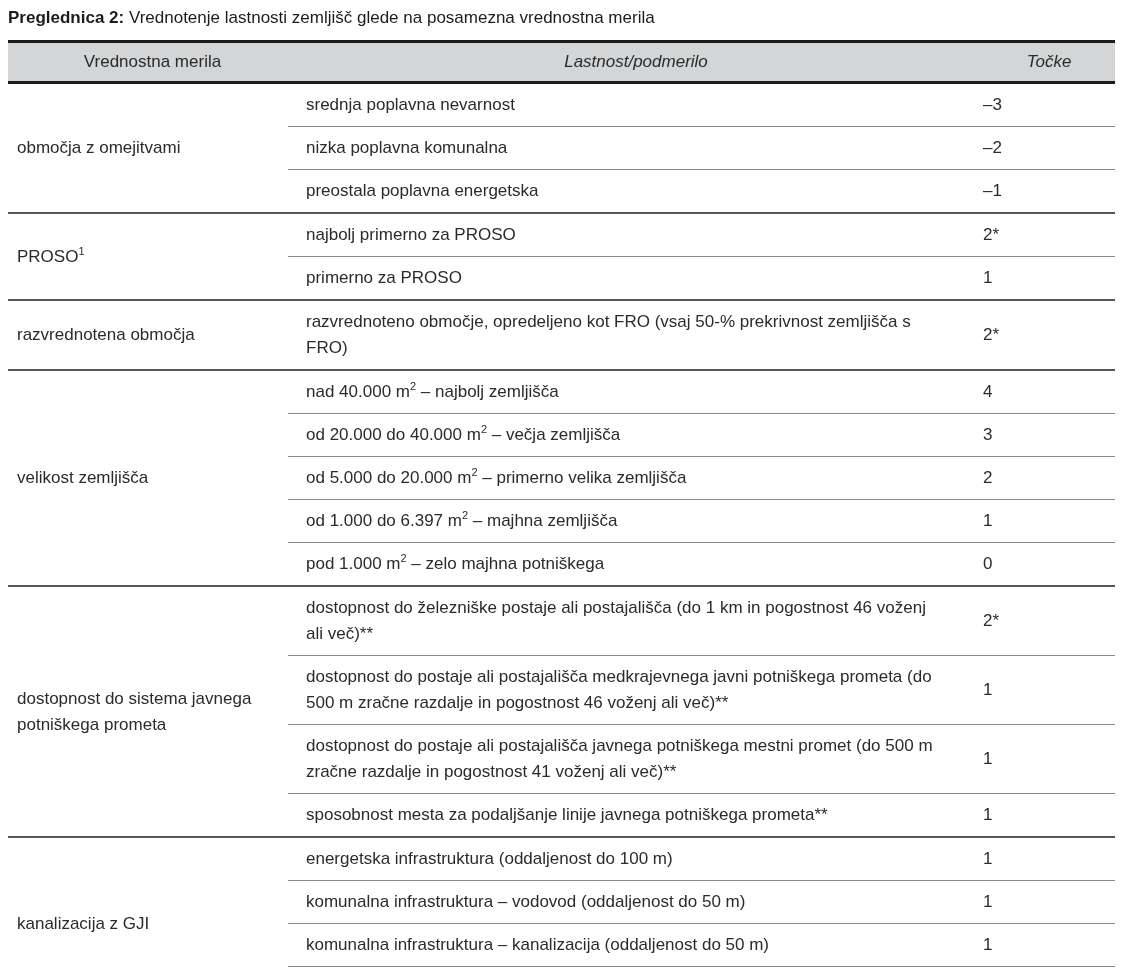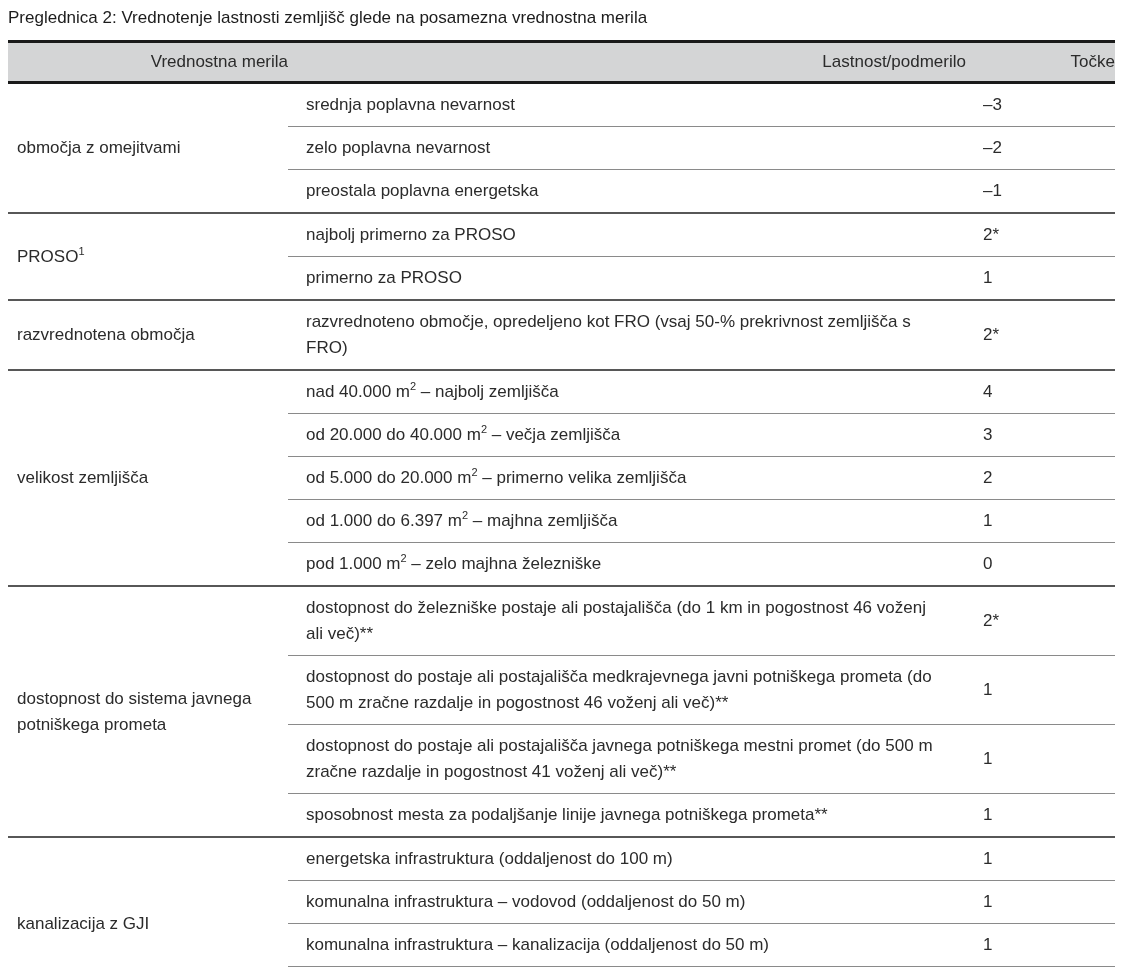--- a/index.html
+++ b/index.html
@@ -15,43 +15,43 @@
     box-sizing: border-box;
     padding: 6px 10px 0 8px;
     background: #ffffff;
   }
   .title {
     font-size: 17px;
     line-height: 24px;
     margin: 0 0 10px 0;
     color: #1c1c1c;
   }
-  .title .title-label { font-weight: normal; }
+  .title .title-label { font-weight: bold; }
   table.criteria-table {
     width: 1107px;
     border-collapse: collapse;
     table-layout: fixed;
     font-size: 17px;
     border-bottom: 2px solid var(--border_group, #575757);
   }
   col.c1 { width: 280px; }
   col.c2 { width: 678px; }
   col.c3 { width: 149px; }
   th {
     background: var(--header_bg, #d4d5d6);
     font-weight: normal;
-    text-align: right;
+    text-align: center;
     border-top: 3px solid var(--border_black, #1a1a1a);
     border-bottom: 3px solid var(--border_black, #1a1a1a);
     padding: 9px 0;
     font-size: 17px;
   }
   th.h-crit { padding-left: 9px; }
-  th.h-prop { padding-left: 18px; }
-  th.h-pts  { padding-left: 17px; }
+  th.h-prop { padding-left: 18px; font-style: italic; }
+  th.h-pts  { padding-left: 17px; font-style: italic; }
   td {
     vertical-align: middle;
     padding-top: 8px;
     padding-bottom: 8px;
     line-height: 26px;
     margin-top: 13px;
   }
   td.crit { padding-left: 9px; padding-right: 8px; }
   td.prop { padding-left: 18px; padding-right: 24px; }
   td.pts  { padding-left: 17px; }
@@ -82,21 +82,21 @@
       </tr>
     </thead>
     <tbody>
 
       <tr class="group-start">
         <td class="crit" rowspan="3"><span>območja z omejitvami</span></td>
         <td class="prop">srednja poplavna nevarnost</td>
         <td class="pts">–3</td>
       </tr>
       <tr class="sub-row">
-        <td class="prop">zelo poplavna nevarnost</td>
+        <td class="prop">nizka poplavna komunalna</td>
         <td class="pts">–2</td>
       </tr>
       <tr class="sub-row">
         <td class="prop">preostala poplavna energetska</td>
         <td class="pts">–1</td>
       </tr>
 
       <tr class="group-start">
         <td class="crit" rowspan="2"><span>PROSO</span><sup>1</sup></td>
         <td class="prop">najbolj primerno za PROSO</td>
@@ -124,21 +124,21 @@
       </tr>
       <tr class="sub-row">
         <td class="prop"><span>od 5.000 do 20.000 m</span><sup>2</sup><span> – primerno velika zemljišča</span></td>
         <td class="pts">2</td>
       </tr>
       <tr class="sub-row">
         <td class="prop"><span>od 1.000 do 6.397 m</span><sup>2</sup><span> – majhna zemljišča</span></td>
         <td class="pts">1</td>
       </tr>
       <tr class="sub-row">
-        <td class="prop"><span>pod 1.000 m</span><sup>2</sup><span> – zelo majhna železniške</span></td>
+        <td class="prop"><span>pod 1.000 m</span><sup>2</sup><span> – zelo majhna potniškega</span></td>
         <td class="pts">0</td>
       </tr>
 
       <tr class="group-start">
         <td class="crit" rowspan="4"><span>dostopnost do sistema javnega potniškega prometa</span></td>
         <td class="prop">dostopnost do železniške postaje ali postajališča (do 1 km in pogostnost 46 voženj ali več)**</td>
         <td class="pts">2*</td>
       </tr>
       <tr class="sub-row">
         <td class="prop">dostopnost do postaje ali postajališča medkrajevnega javni potniškega prometa (do 500 m zračne razdalje in pogostnost 46 voženj ali več)**</td>

